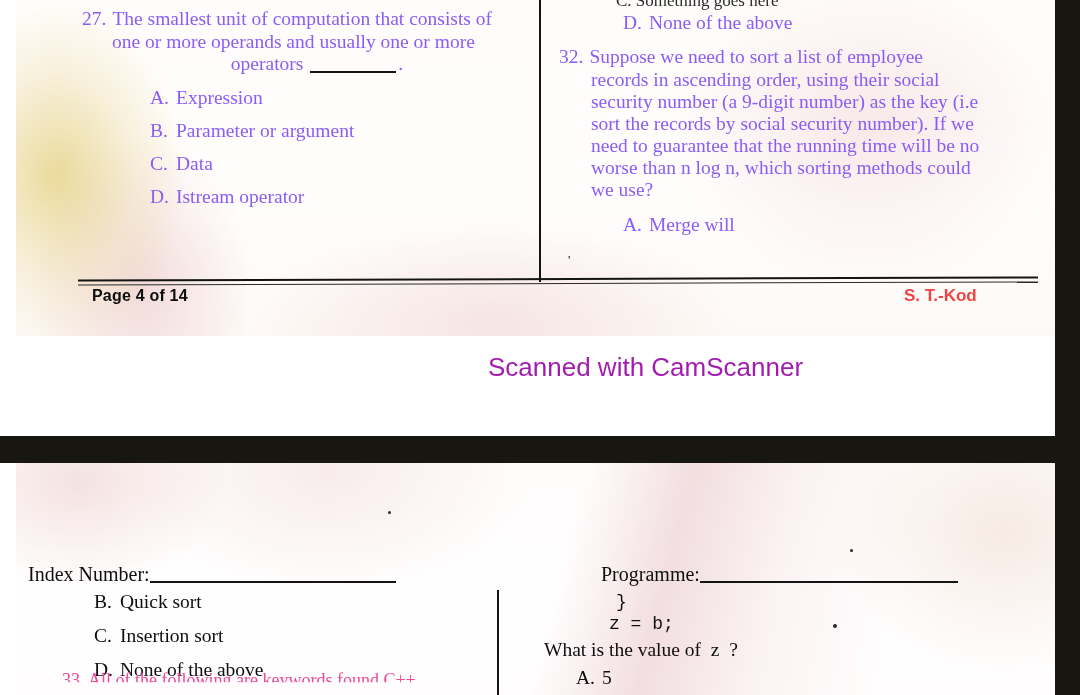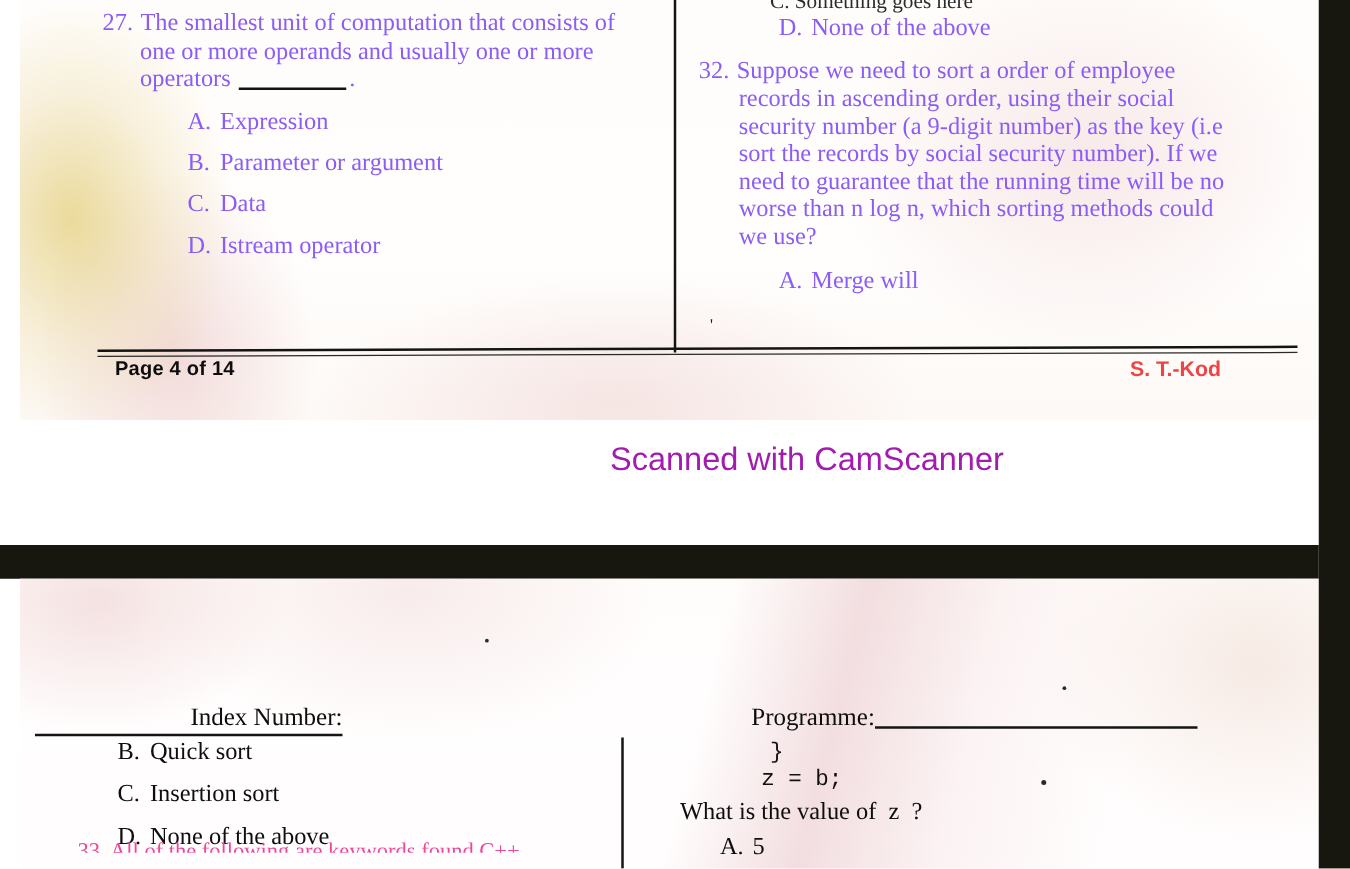--- a/index.html
+++ b/index.html
@@ -229,21 +229,21 @@
     <div class="col-divider"></div>
 
     <div class="q-block" style="left:66px; top:6px; width:440px; font-size:19.5px;">
       <div class="q-num-line">
         <span class="q-num">27.</span>
         <span class="q-text">The smallest unit of computation that consists of</span>
       </div>
       <div style="padding-left:30px;">
         <span>one or more operands and usually one or more</span>
       </div>
-      <div style="padding-left:30px;">
+      <div style="padding-left:30px;text-align:center;">
         <span>operators</span>
         <span class="blank-inline"></span><span>.</span>
       </div>
 
       <ul class="opt-list" style="margin-top:10px; padding-left:68px;">
         <li class="opt">
           <span class="opt-letter">A.</span>
           <span class="opt-label">Expression</span>
         </li>
         <li class="opt" style="margin-top:6px;">
@@ -264,21 +264,21 @@
     <div class="q-block" style="left:607px; top:10px; font-size:19.5px;">
       <div class="opt">
         <span class="opt-letter">D.</span>
         <span class="opt-label">None of the above</span>
       </div>
     </div>
 
     <div class="q-block" style="left:543px; top:44px; width:500px; font-size:19.5px;">
       <div class="q-num-line">
         <span class="q-num">32.</span>
-        <span class="q-text">Suppose we need to sort a order of employee</span>
+        <span class="q-text">Suppose we need to sort a list of employee</span>
       </div>
       <div style="padding-left:32px;">
         <span>records in ascending order, using their social</span>
       </div>
       <div style="padding-left:32px;">
         <span>security number (a 9-digit number) as the key (i.e</span>
       </div>
       <div style="padding-left:32px;">
         <span>sort the records by social security number). If we</span>
       </div>
@@ -314,21 +314,21 @@
 
   <div class="separator-band"></div>
 
   <div class="scan-bottom">
     <div class="paper-tint"></div>
 
     <div class="speck" style="left:372px; top:48px; width:3px; height:3px;"></div>
     <div class="speck" style="left:834px; top:86px; width:3px; height:3px;"></div>
     <div class="speck" style="left:817px; top:161px; width:4px; height:4px;"></div>
 
-    <div class="field-row" style="left:12px; top:100px; font-size:20px;flex-direction:column;">
+    <div class="field-row" style="left:12px; top:100px; font-size:20px;">
       <span class="field-label">Index Number:</span>
       <span class="field-blank" style="width:246px;"></span>
     </div>
 
     <div class="field-row" style="left:585px; top:100px; font-size:20px;">
       <span class="field-label">Programme:</span>
       <span class="field-blank" style="width:258px;"></span>
     </div>
 
     <ul class="opt-list" style="position:absolute; left:78px; top:126px; font-size:19.5px; color:#0e0e0e;">

